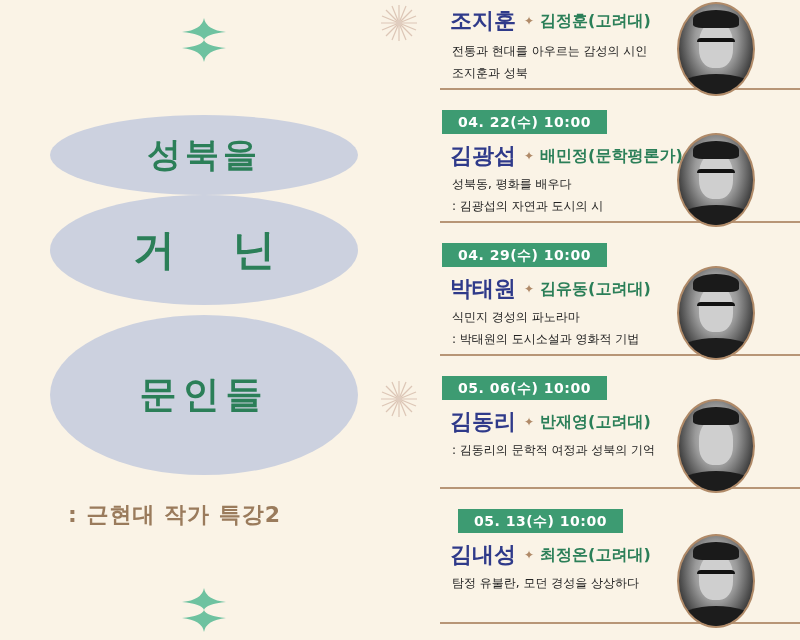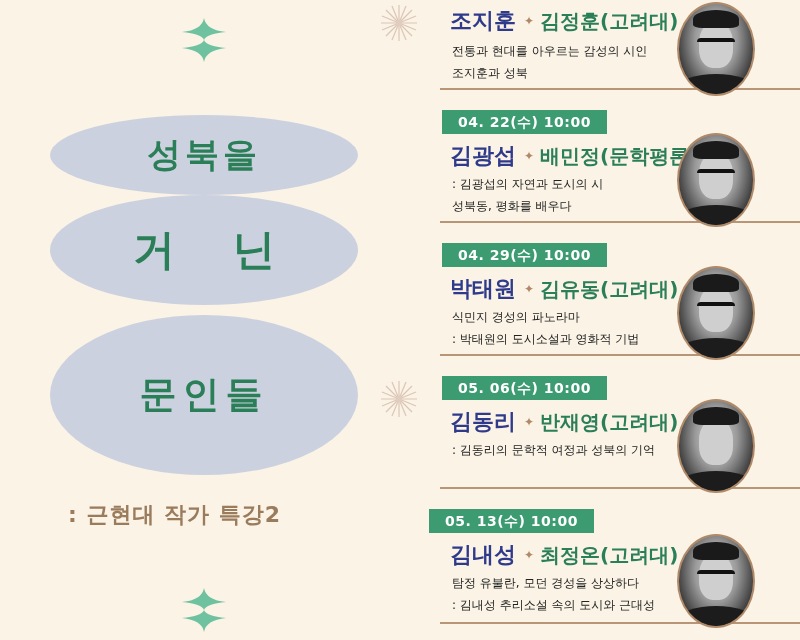--- a/index.html
+++ b/index.html
@@ -33,21 +33,21 @@
     position: absolute; left: 2px;
     height: 24px; padding: 0 16px;
     background: #3d9b72; color: #fff;
     border-radius: 0;
     font-size: 14px; font-weight: bold; line-height: 24px;
     letter-spacing: 0.5px;
   }
   .name-row { position: absolute; left: 10px; white-space: nowrap; }
   .author-name { font-size: 22px; font-weight: bold; color: #2f3a8a; vertical-align: middle; }
   .star-sep { display: inline-block; margin: 0 6px 0 8px; color: #b08a68; font-size: 12px; vertical-align: middle; }
-  .lecturer { font-size: 20px; font-weight: bold; color: #2b7f58; vertical-align: middle; }
+  .lecturer { font-size: 16px; font-weight: bold; color: #2b7f58; vertical-align: middle; }
   .desc { position: absolute; left: 12px; font-size: 12px; color: #222; line-height: 22px; white-space: nowrap; }
   .divider { position: absolute; left: 440px; width: 360px; height: 2px; background: #b79576; }
   .portrait {
     position: absolute; width: 74px; height: 90px; border-radius: 50%;
     border: 2px solid #b08a68;
     background: radial-gradient(ellipse at 50% 40%, #d8d8d8 0%, #9a9a9a 40%, #3a3a3a 75%, #111 100%);
     overflow: hidden;
   }
   .portrait .face {
     position: absolute; left: 20px; top: 18px; width: 34px; height: 46px;
@@ -130,22 +130,22 @@
     <div class="hair"></div>
     <div class="glasses"></div>
     <div class="body"></div>
 </div>
 
 <div class="date-pill" style="left:442px; top:110px;">04. 22(수) 10:00</div>
 <div class="name-row" style="left:450px; top:141px;">
   <span class="author-name">김광섭</span><span class="star-sep">✦</span><span class="lecturer">배민정(문학평론가)</span>
 </div>
 <div class="desc" style="left:452px; top:173px;">
+  <div>성북동, 평화를 배우다</div>
   <div>: 김광섭의 자연과 도시의 시</div>
-  <div>성북동, 평화를 배우다</div>
 </div>
 <div class="divider" style="top:221px;"></div>
 <div class="portrait" style="left:677px; top:133px;">
   <div class="face"></div>
     <div class="hair"></div>
     <div class="glasses"></div>
     <div class="body"></div>
 </div>
 
 <div class="date-pill" style="left:442px; top:243px;">04. 29(수) 10:00</div>
@@ -171,27 +171,26 @@
 <div class="desc" style="left:452px; top:439px;">
   <div>: 김동리의 문학적 여정과 성북의 기억</div>
 </div>
 <div class="divider" style="top:487px;"></div>
 <div class="portrait" style="left:677px; top:399px;">
   <div class="face"></div>
     <div class="hair"></div>
     <div class="body"></div>
 </div>
 
-<div class="date-pill" style="left:429px; top:509px;">05. 13(수) 10:00</div>
+<div class="date-pill" style="left:458px; top:509px;">05. 13(수) 10:00</div>
 <div class="name-row" style="left:450px; top:540px;">
   <span class="author-name">김내성</span><span class="star-sep">✦</span><span class="lecturer">최정온(고려대)</span>
 </div>
 <div class="desc" style="left:452px; top:572px;">
   <div>탐정 유불란, 모던 경성을 상상하다</div>
-  <div>: 김내성 추리소설 속의 도시와 근대성</div>
 </div>
 <div class="divider" style="top:622px;"></div>
 <div class="portrait" style="left:677px; top:534px;">
   <div class="face"></div>
     <div class="hair"></div>
     <div class="glasses"></div>
     <div class="body"></div>
 </div>
 
 </body></html>

